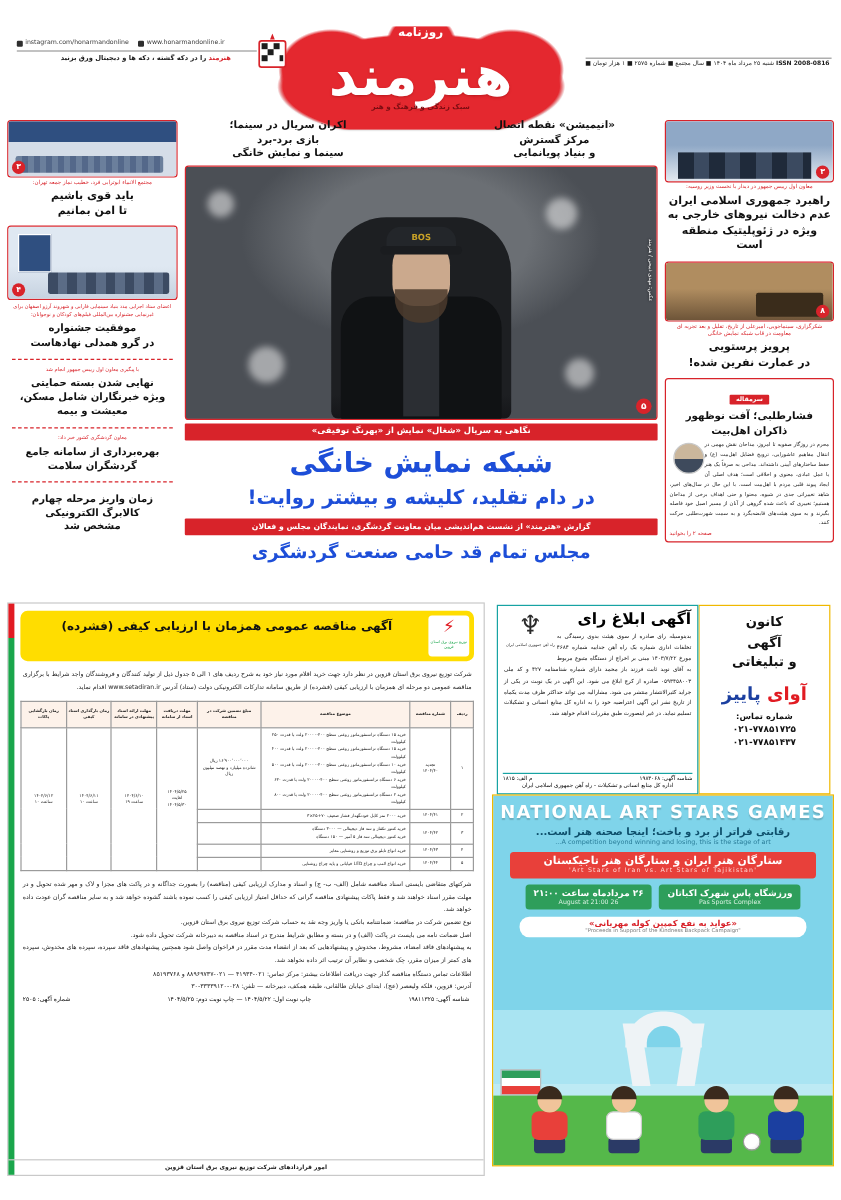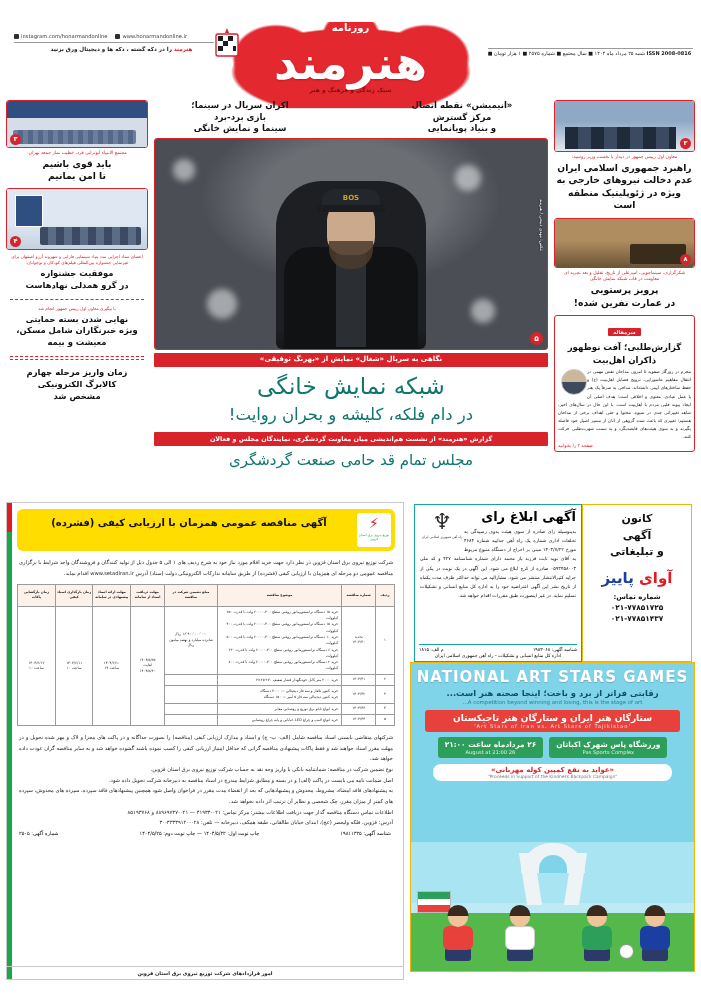--- a/index.html
+++ b/index.html
@@ -151,21 +151,21 @@
     position:absolute; right:2px; top:60px; z-index:5;
     writing-mode:vertical-rl; font-size:4.4px; color:#fff; line-height:1.6;
     text-shadow:0 0 2px #000;
   }
 
   .kicker-bar {
     background:#d8232a; color:#fff; font-size:7px; font-weight:bold;
     padding:2.5px 6px; text-align:center; border-radius:1px; line-height:1.3;
   }
   .mega {
-    font-size:23px; font-weight:normal; color:#0f766e; line-height:1.28;
+    font-size:23px; font-weight:bold; color:#1d4ed8; line-height:1.28;
     text-align:center; padding:5px 2px 3px;
   }
   .mega2 { font-size:16.5px; }
 
   
   .newsitem { padding:4px 3px 5px; }
   .ni-kick { font-size:4.3px; color:#d8232a; text-align:center; line-height:1.5; }
   .ni-title{ font-size:8.4px; color:#111; font-weight:bold; text-align:center; line-height:1.4; margin-top:1.5px;}
   .dash-sep { height:0; border-top:1px dashed #d8232a; margin:2px 4px; }
 
@@ -406,20 +406,25 @@
 در گرو همدلی نهادهاست</div>
       </div>
       <div class="dash-sep"></div>
       <div class="newsitem">
         <div class="ni-kick">با پیگیری معاون اول رییس جمهور انجام شد</div>
         <div class="ni-title" style="white-space:pre-line">نهایی شدن بسته حمایتی
 ویژه خبرنگاران شامل مسکن،
 معیشت و بیمه</div>
       </div>
       <div class="dash-sep"></div>
+      <div class="newsitem">
+        <div class="ni-kick">معاون گردشگری کشور خبر داد:</div>
+        <div class="ni-title" style="white-space:pre-line">بهره‌برداری از سامانه جامع
+گردشگران سلامت</div>
+      </div>
       <div class="dash-sep"></div>
       <div class="newsitem">
         <div class="ni-title" style="white-space:pre-line">زمان واریز مرحله چهارم
 کالابرگ الکترونیکی
 مشخص شد</div>
       </div>
     </div>
 
     <div class="col-mid">
 
@@ -449,21 +454,21 @@
           <div id="hero-cap">
               <span class="brand">BOS</span>
             </div>
         </div>
         <div id="hero-sidecap">عکس: مهدی ذبیحی / هنرمند</div>
         <div id="hero-badge">۵</div>
       </div>
 
       <div class="kicker-bar" style="margin-top:3px">نگاهی به سریال «شغال» نمایش از «بهرنگ توفیقی»</div>
       <div class="mega">شبکه نمایش خانگی</div>
-      <div class="mega mega2" style="padding-top:0">در دام فلکه، کلیشه و بحران روایت!</div>
+      <div class="mega mega2" style="padding-top:0">در دام تقلید، کلیشه و بیشتر روایت!</div>
 
       <div class="kicker-bar" style="margin-top:4px;font-size:6.4px">گزارش «هنرمند» از نشست هم‌اندیشی میان معاونت گردشگری، نمایندگان مجلس و فعالان</div>
       <div class="mega mega2" style="font-size:15px">مجلس تمام قد حامی صنعت گردشگری</div>
     </div>
 
     <div class="col-right">
 
       <div class="thumb-card">
         <div class="photo ph-leaders"></div>
         <div class="pg-num rightpos">۳</div>
@@ -476,21 +481,21 @@
       <div class="thumb-card" style="margin-top:3px">
         <div class="photo ph-film"></div>
         <div class="pg-num rightpos">۸</div>
       </div>
       <div class="cap-red">شکرگزاری، سینماجویی، امیرعلی از تاریخ، تقلیل و بعد تجربه ای معاومت در قاب شبکه نمایش خانگی</div>
       <div class="cap-hl" style="white-space:pre-line">پرویز پرستویی
 در عمارت نفرین شده!</div>
 
       <div id="editorial" style="margin-top:3px">
         <div class="ctr"><span id="ed-tag">سرمقاله</span></div>
-        <div id="ed-title" style="white-space:pre-line">گزارش‌طلبی؛ آفت نوظهور
+        <div id="ed-title" style="white-space:pre-line">فشار‌طلبی؛ آفت نوظهور
 ذاکران اهل‌بیت</div>
         <div id="ed-avatar"></div>
         <div id="ed-body">محرم در روزگار صفویه تا امروز، مداحان نقش مهمی در انتقال مفاهیم عاشورایی، ترویج فضایل اهل‌بیت (ع) و حفظ ساختارهای آیینی داشته‌اند. مداحی به صرفاً یک هنر یا عمل عبادی، معنوی و اخلاقی است؛ هدف اصلی آن ایجاد پیوند قلبی مردم با اهل‌بیت است. با این حال در سال‌های اخیر، شاهد تغییراتی جدی در شیوه، محتوا و حتی اهداف برخی از مداحان هستیم؛ تغییری که باعث شده گروهی از آنان از مسیر اصیل خود فاصله بگیرند و به سوی هیئت‌های قابضه‌بگرد و به سمت شهرت‌طلبی حرکت کنند.</div>
         <div id="ed-more">صفحه ۲ را بخوانید</div>
       </div>
     </div>
   </div>
 
   <div id="lower">
 

